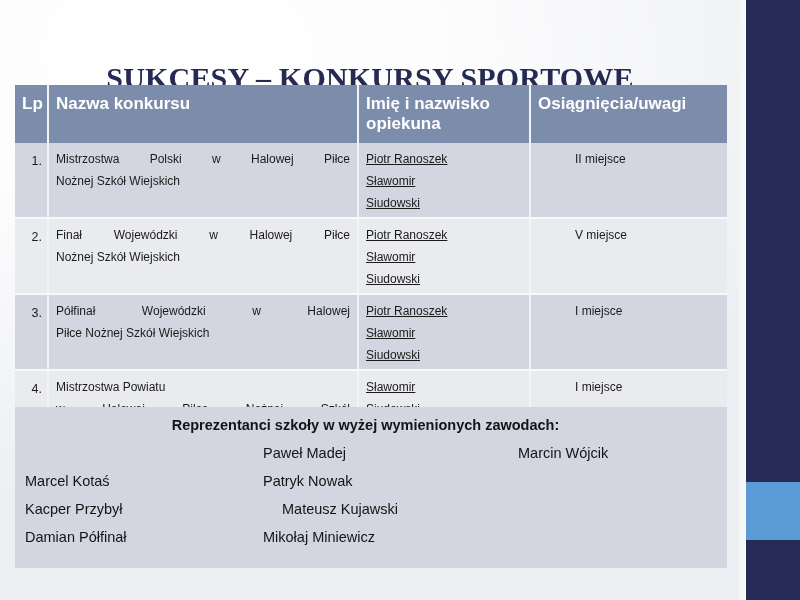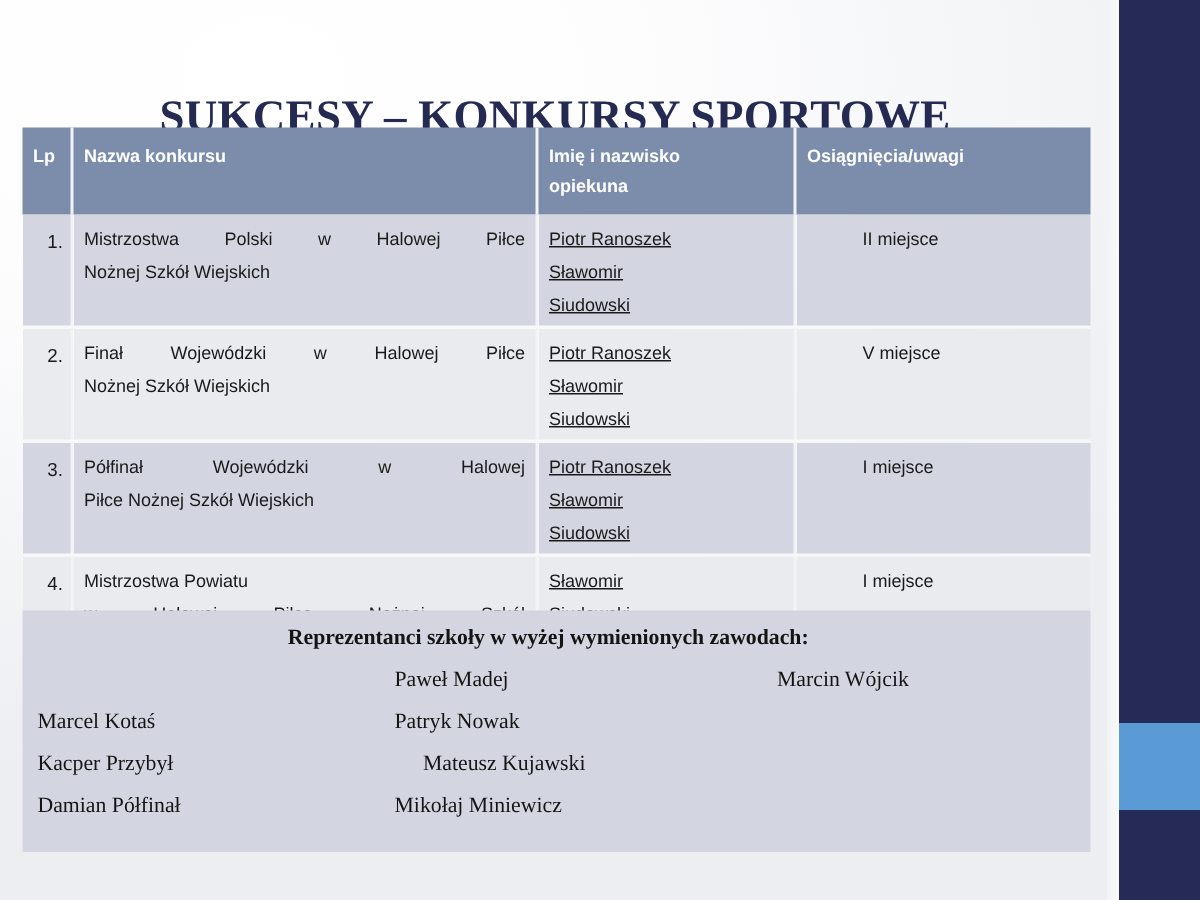--- a/index.html
+++ b/index.html
@@ -77,21 +77,21 @@
   }
   table.main col.c1 { width: 33px; }
   table.main col.c2 { width: 310px; }
   table.main col.c3 { width: 172px; }
   table.main col.c4 { width: 197px; }
 
   thead th {
     background: #7c8cab;
     color: #ffffff;
     font-weight: bold;
-    font-size: 12px;
+    font-size: 17px;
     text-align: left;
     vertical-align: top;
     padding: 9px 7px 9px 7px;
     height: 47px;
     box-sizing: border-box;
     border-right: 2px solid #f2f3f5;
     line-height: 20px;
     font-family: "Liberation Sans", sans-serif;
   }
   thead th.last { border-right: none; }
@@ -142,21 +142,21 @@
   
   .footer-panel {
     position: absolute;
     left: 15px;
     top: 407px;
     width: 712px;
     height: 161px;
     background: #d3d6e0;
     box-sizing: border-box;
     padding: 7px 21px 0 10px;
-    font-family: Liberation Serif, serif;
+    font-family: Liberation Sans, sans-serif;
   }
   .footer-heading {
     text-align: center;
     font-weight: bold;
     font-size: 14.5px;
     color: #141414;
     line-height: 22px;
     margin-bottom: 3px;
   }
   .roster-row {

